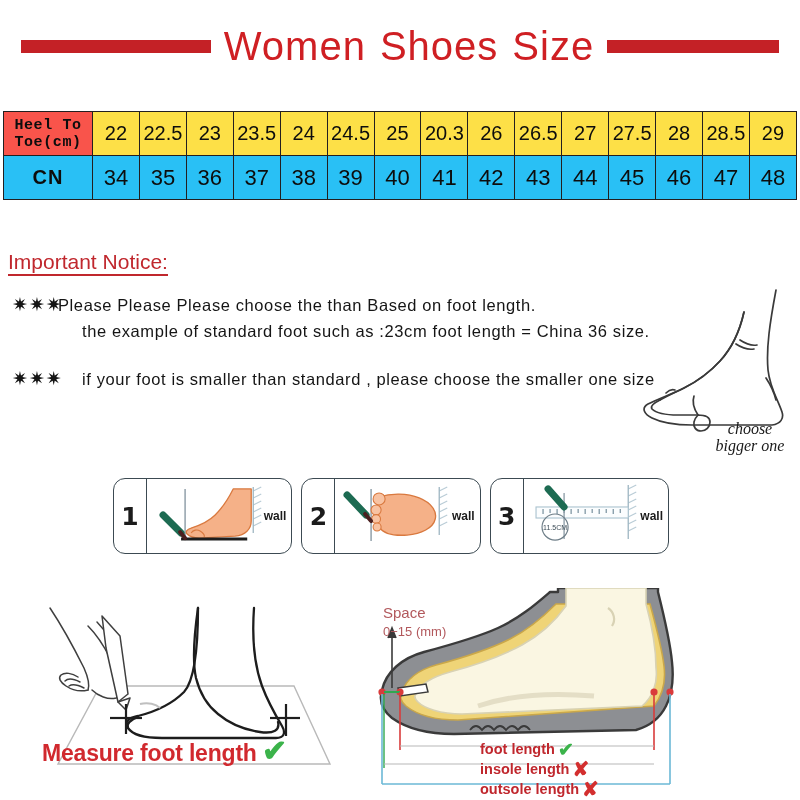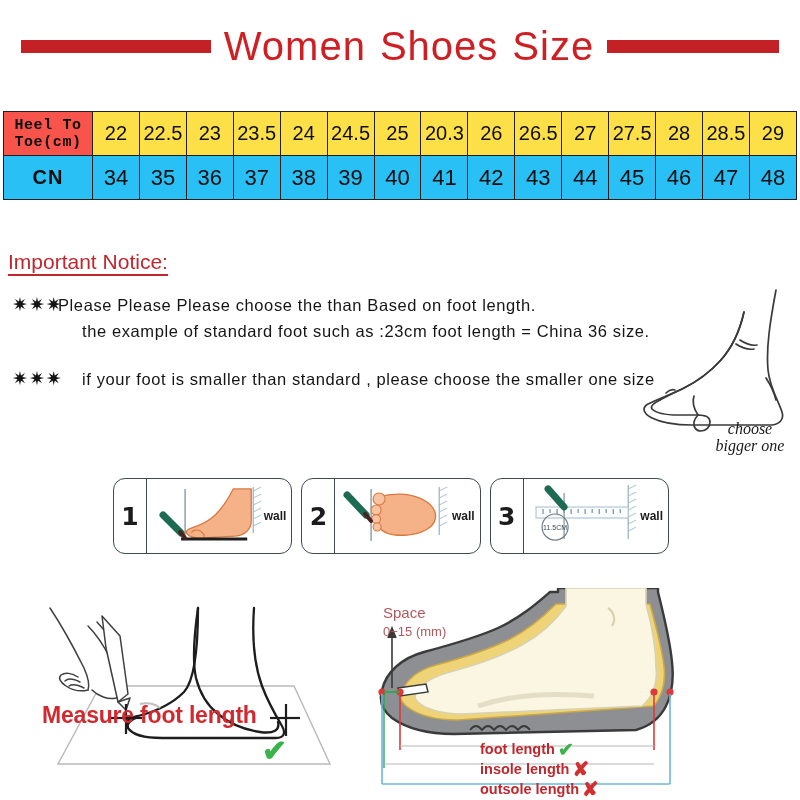--- a/index.html
+++ b/index.html
@@ -80,21 +80,21 @@
   }
   .step-art{flex:1;position:relative;}
   .wall-label{
     position:absolute;right:5px;top:50%;transform:translateY(-50%);
     font-size:12px;font-weight:bold;color:#1b1b1b;
   }
 
   
   .measure-art{position:absolute;left:22px;top:578px;width:330px;height:205px;}
   .measure-label{
-    position:absolute;left:42px;top:702px;
+    position:absolute;left:42px;top:740px;
     font-size:23px;font-weight:bold;color:#d1292e;letter-spacing:-.2px;
   }
   .measure-check{
     position:absolute;left:262px;top:736px;
     font-size:30px;color:#3bb34a;font-weight:bold;line-height:1;
   }
 
   
   .shoe-art{position:absolute;left:358px;top:588px;width:442px;height:212px;}
   .space-label{

